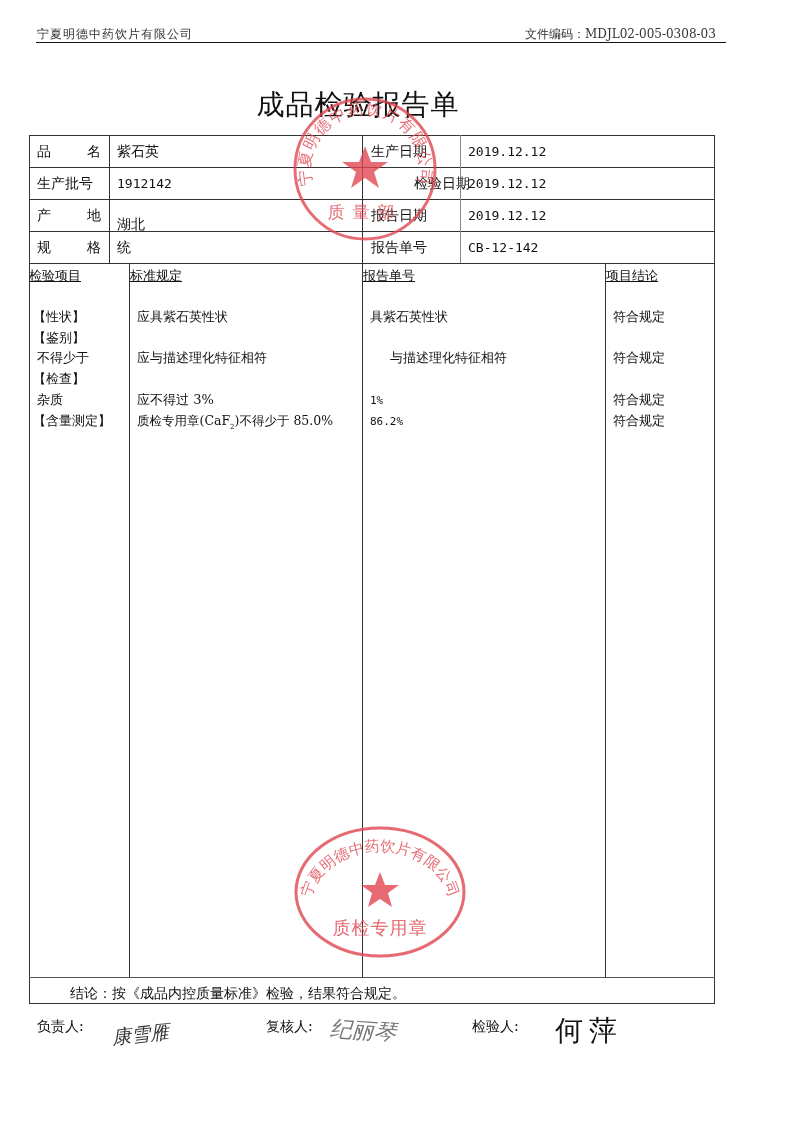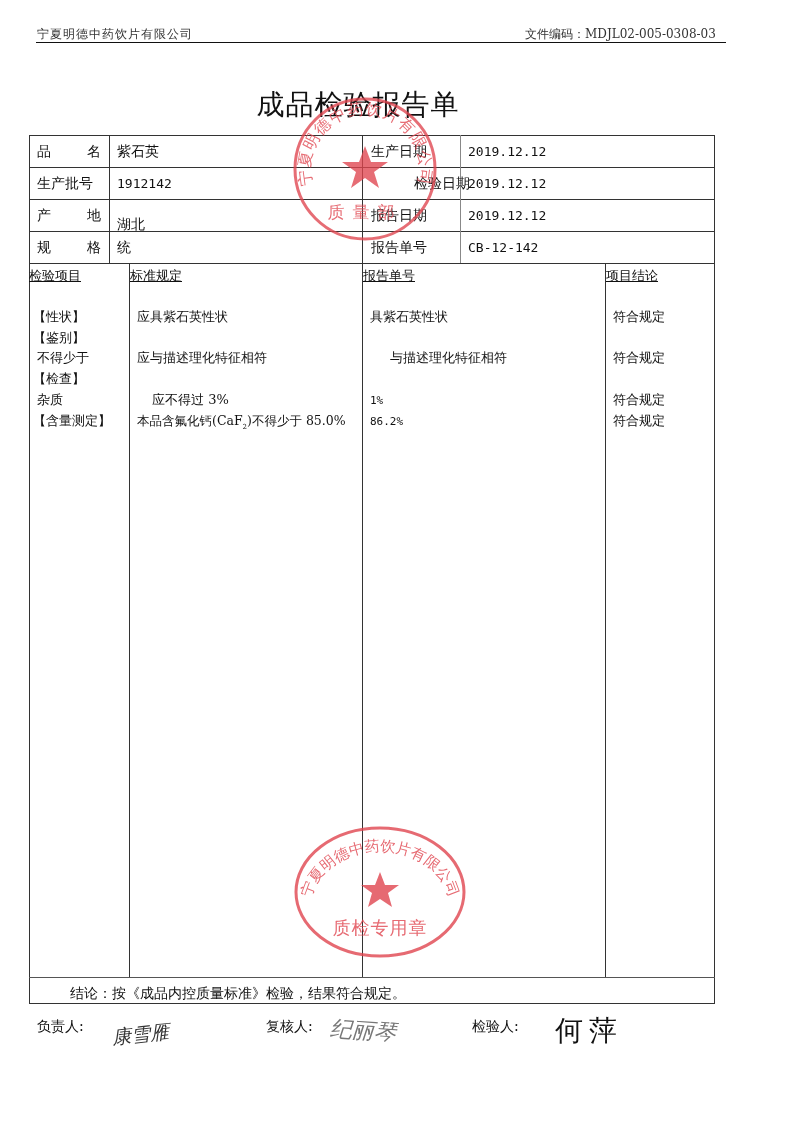--- a/index.html
+++ b/index.html
@@ -97,27 +97,27 @@
 <div class="row-text" style="left:33px;top:330px;">【鉴别】</div>
 
 <div class="row-text" style="left:37px;top:350px;">不得少于</div>
 <div class="row-text" style="left:137px;top:350px;">应与描述理化特征相符</div>
 <div class="row-text" style="left:390px;top:350px;">与描述理化特征相符</div>
 <div class="row-text" style="left:613px;top:350px;">符合规定</div>
 
 <div class="row-text" style="left:33px;top:371px;text-align:right;">【检查】</div>
 
 <div class="row-text" style="left:37px;top:392px;">杂质</div>
-<div class="row-text" style="left:152px;top:392px;">应不得过 3%</div>
+<div class="row-text" style="left:137px;top:392px;">应不得过 3%</div>
 <div class="row-text mono" style="left:370px;top:393px;">1%</div>
 <div class="row-text" style="left:613px;top:392px;">符合规定</div>
 
 <div class="row-text" style="left:33px;top:413px;text-align:center;">【含量测定】</div>
 <div class="row-text" style="left:137px;top:413px;font-size:12.5px;">
-  <span>本品含氟化钙(CaF</span><sub style="font-size:7px;">2</sub><span>)不得少于 85.0%</span>
+  <span>质检专用章(CaF</span><sub style="font-size:7px;">2</sub><span>)不得少于 85.0%</span>
 </div>
 <div class="row-text mono" style="left:370px;top:414px;">86.2%</div>
 <div class="row-text" style="left:613px;top:413px;">符合规定</div>
 
 <div class="conclusion">结论：按《成品内控质量标准》检验，结果符合规定。</div>
 
 <div class="sig-label" style="left:37px;">负责人:</div>
 <div class="sig" style="left:112px;top:1022px;font-size:19px;color:#333;transform:rotate(-6deg);font-style:italic;">康雪雁</div>
 
 <div class="sig-label" style="left:266px;">复核人:</div>

